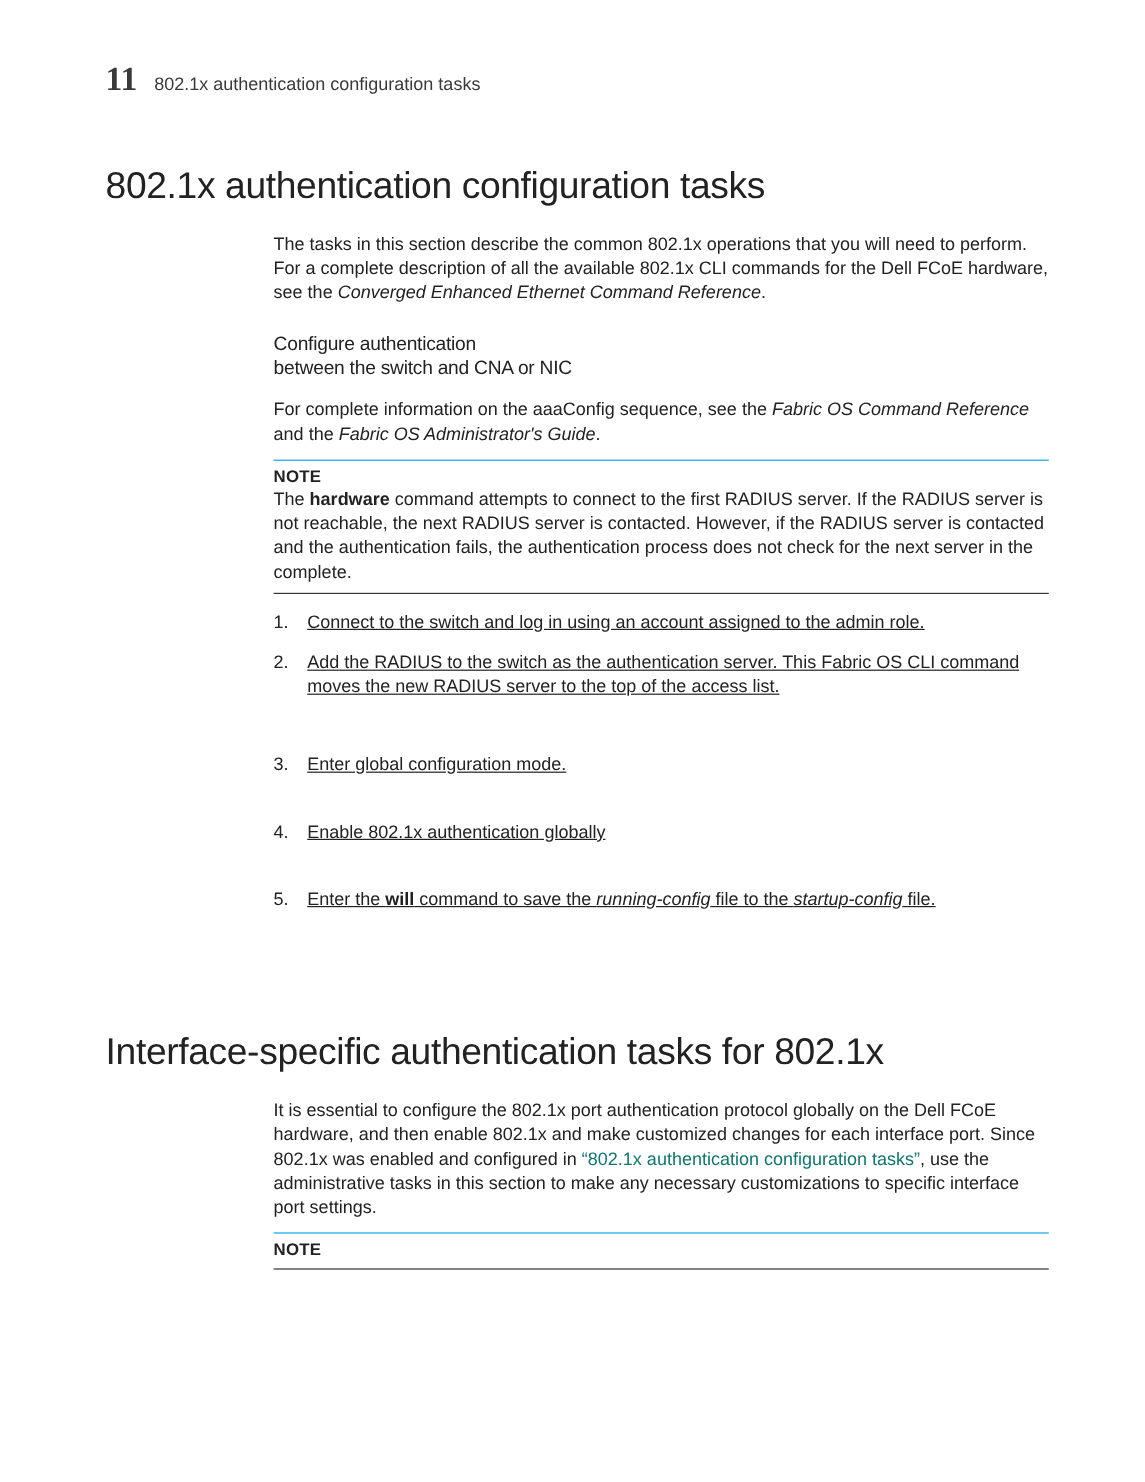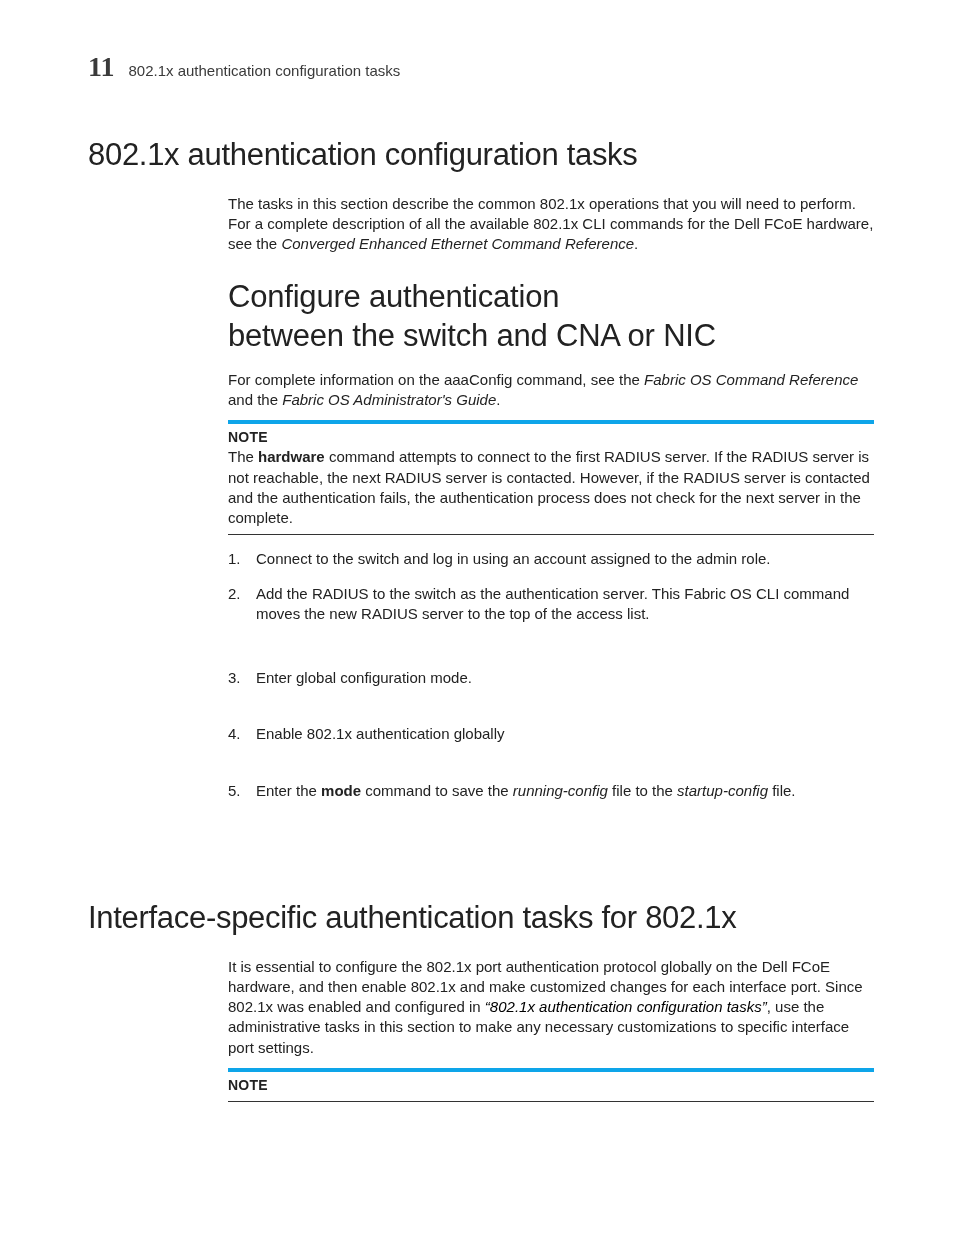--- a/index.html
+++ b/index.html
@@ -47,59 +47,60 @@
   .indent {
     margin-left: 140px;
   }
   p { margin: 0 0 10px 0; }
   .italic { font-style: italic; }
   .bold { font-weight: bold; }
   h2.subsection {
     font-family: "Arial Narrow", Arial, sans-serif;
     font-stretch: condensed;
     font-weight: 400;
-    font-size: 31px;
+    font-size: 16px;
     line-height: 1.25;
     margin: 24px 0 14px 0;
     letter-spacing: -0.2px;
   }
   .note-block {
-    border-top: 4px solid #0ea5e9;
+    border-top: 1px solid #0ea5e9;
     border-bottom: 1px solid #333;
     padding: 4px 0 6px 0;
     margin: 10px 0 14px 0;
   }
   .note-label {
     font-family: "Arial Narrow", Arial, sans-serif;
     font-stretch: condensed;
     font-weight: bold;
     font-size: 14px;
     letter-spacing: 0.2px;
   }
   ol.steps {
     list-style: none;
     padding: 0;
     margin: 8px 0 0 0;
     counter-reset: step;
+    text-decoration: underline;
   }
   ol.steps > li {
     counter-increment: step;
     position: relative;
     padding-left: 28px;
     margin-bottom: 36px;
   }
   ol.steps > li::before {
     content: counter(step) ".";
     position: absolute;
     left: 0;
     top: 0;
   }
   ol.steps > li:first-child { margin-bottom: 14px; }
   ol.steps > li:nth-child(2) { margin-bottom: 44px; }
-  .link { color: #000000; font-style: italic; }
+  .link { color: #0f766e; }
   .section-gap { height: 60px; }
 </style>
 </head>
 <body>
 
 <div class="page">
 
   <div class="running-head">
     <span class="chapnum">11</span>
     <span class="runtitle">802.1x authentication configuration tasks</span>
@@ -111,38 +112,38 @@
     <p>
       <span>The tasks in this section describe the common 802.1x operations that you will need to perform. For a complete description of all the available 802.1x CLI commands for the Dell FCoE hardware, see the </span><span class="italic">Converged Enhanced Ethernet Command Reference</span><span>.</span>
     </p>
 
     <h2 class="subsection">
       <span>Configure authentication</span><br>
       <span>between the switch and CNA or NIC</span>
     </h2>
 
     <p>
-      <span>For complete information on the aaaConfig command, see the </span><span class="italic">Fabric OS Command Reference</span><span> and the </span><span class="italic">Fabric OS Administrator's Guide</span><span>.</span>
+      <span>For complete information on the aaaConfig sequence, see the </span><span class="italic">Fabric OS Command Reference</span><span> and the </span><span class="italic">Fabric OS Administrator's Guide</span><span>.</span>
     </p>
 
     <div class="note-block">
       <div class="note-label">NOTE</div>
       <div>
         <span>The </span><span class="bold">hardware</span><span> command attempts to connect to the first RADIUS server. If the RADIUS server is not reachable, the next RADIUS server is contacted. However, if the RADIUS server is contacted and the authentication fails, the authentication process does not check for the next server in the complete.</span>
       </div>
     </div>
 
 
     <ol class="steps">
       <li><span>Connect to the switch and log in using an account assigned to the admin role.</span></li>
       <li><span>Add the RADIUS to the switch as the authentication server. This Fabric OS CLI command moves the new RADIUS server to the top of the access list.</span></li>
       <li><span>Enter global configuration mode.</span></li>
       <li><span>Enable 802.1x authentication globally</span></li>
       <li>
-        <span>Enter the </span><span class="bold">mode</span><span> command to save the </span><span class="italic">running-config</span><span> file to the </span><span class="italic">startup-config</span><span> file.</span>
+        <span>Enter the </span><span class="bold">will</span><span> command to save the </span><span class="italic">running-config</span><span> file to the </span><span class="italic">startup-config</span><span> file.</span>
       </li>
     </ol>
   </div>
 
   <div class="section-gap"></div>
 
   <h1 class="section">Interface-specific authentication tasks for 802.1x</h1>
 
   <div class="indent">
     <p>

